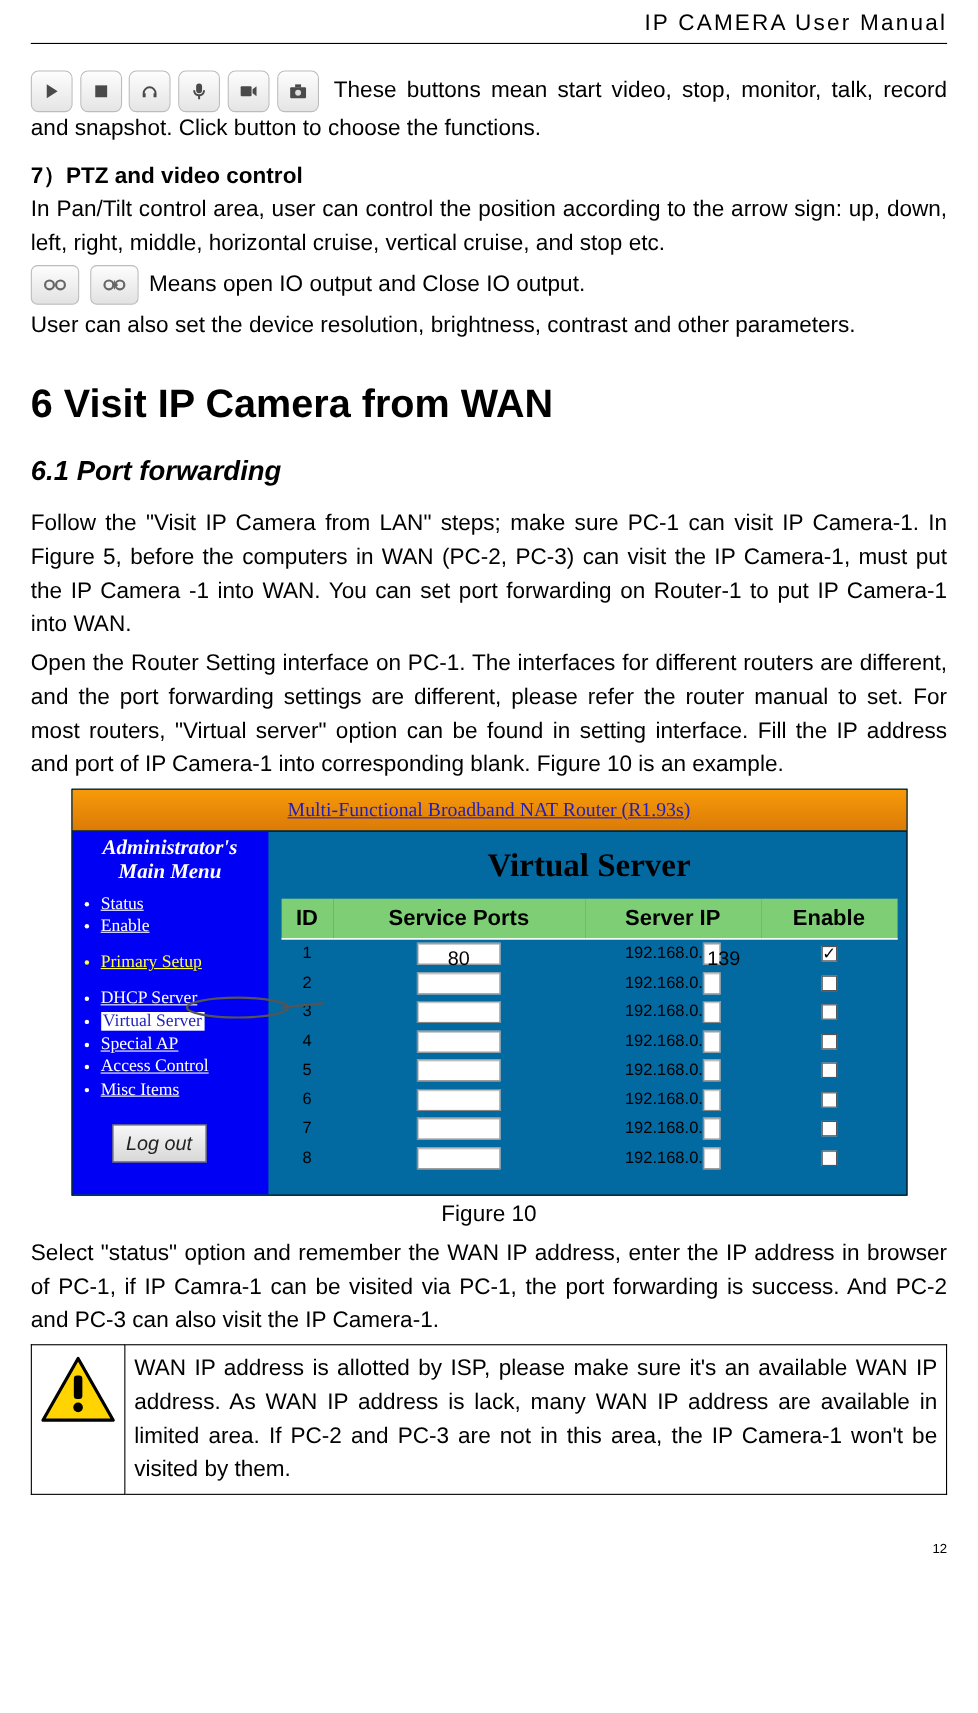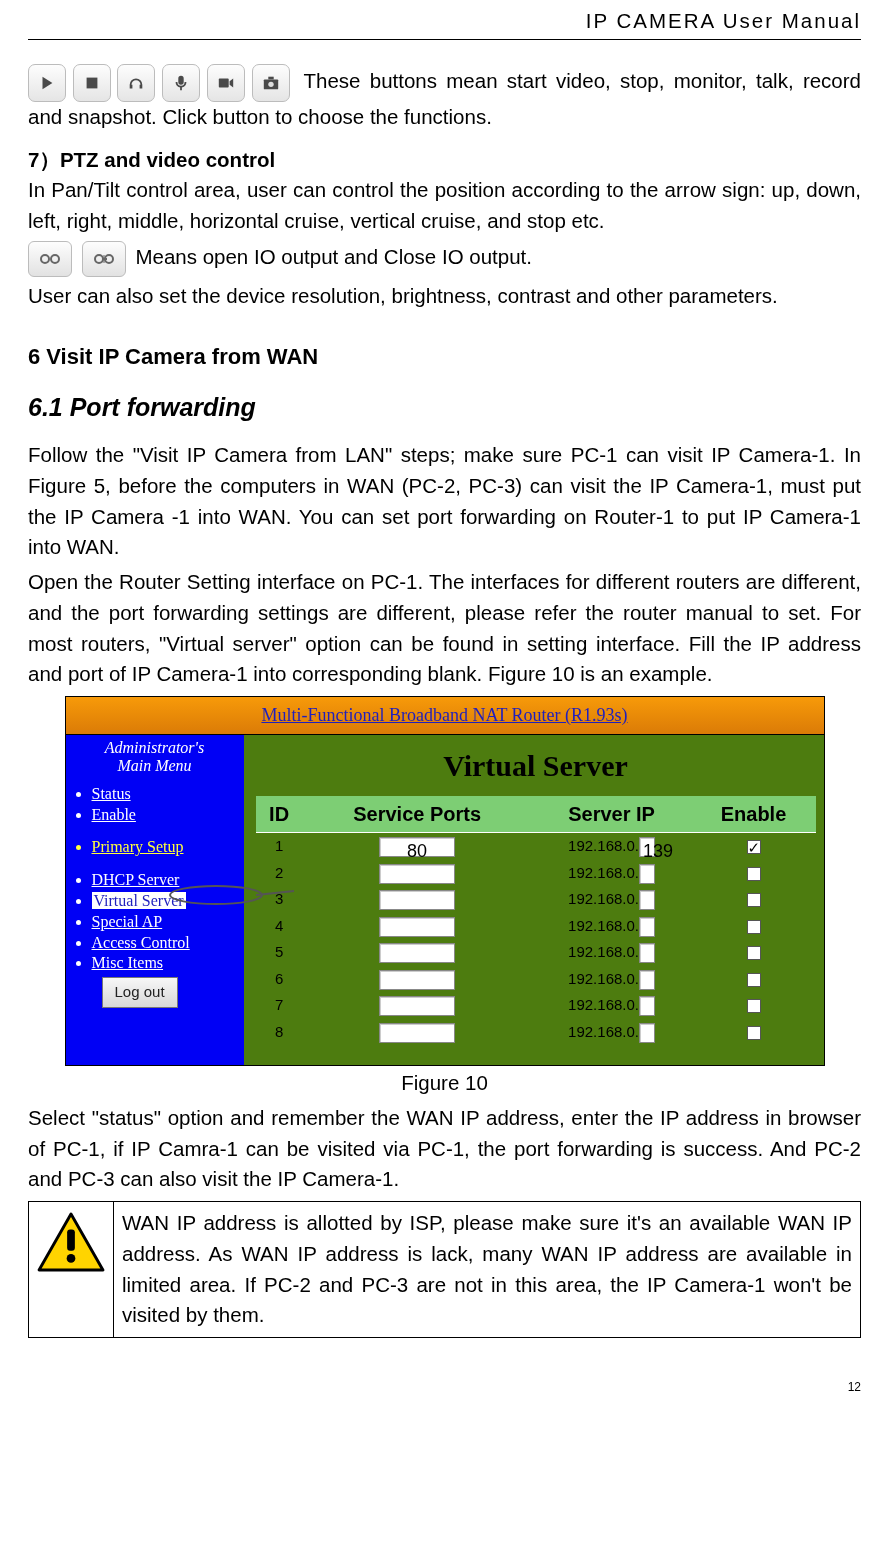--- a/index.html
+++ b/index.html
@@ -58,41 +58,41 @@
 
   p.body-text {
     text-align: justify;
     margin-bottom: 4px;
   }
   p.justify { text-align: justify; }
 
   .section-5-title { font-weight: bold; margin-top: 12px; }
 
   h1.chapter {
-    font-size: 22px;
+    font-size: 36px;
     font-weight: bold;
     margin-top: 28px;
     margin-bottom: 16px;
   }
   h2.section {
     font-size: 25px;
     font-weight: bold;
     margin-top: 12px;
     margin-bottom: 14px;
     font-style: italic;
   }
 
   
   .router-box {
     width: 760px;
     margin: 6px auto 0 auto;
     border: 1px solid #000;
     font-family: Arial, sans-serif;
     font-size: 15px;
-    background: #4d7c0f;
+    background: #0369a1;
   }
   .router-titlebar {
     background: linear-gradient(#f79a09, #db7b07);
     color: #1f1fbe;
     text-align: center;
     font-family: "Times New Roman", serif;
     font-size: 18px;
     padding: 5px 0;
     text-decoration: underline;
     border-bottom: 1px solid #000;
@@ -101,43 +101,44 @@
   .router-sidebar {
     width: 178px;
     background: #0000f5;
     color: #fff;
     font-family: "Times New Roman", serif;
     font-size: 16px;
     padding: 4px 8px;
     position: relative;
   }
   .router-sidebar .menu-title {
-    font-size: 16px;
-    font-weight: normal;
+    font-size: 19px;
+    font-weight: bold;
     font-style: italic;
     text-align: center;
     line-height: 1.15;
     margin-bottom: 8px;
   }
   .router-sidebar ul { list-style: disc; padding-left: 18px; }
   .router-sidebar li { text-decoration: underline; margin: 0; line-height: 1.3; }
   .router-sidebar .sep { height: 12px; }
   .router-sidebar .primary { color: #ffff3d; }
   .router-sidebar .active { background: #fff; color: #1f1fbe; padding: 0 2px; }
   .logout-btn {
     display: inline-block;
     background: linear-gradient(#f7f7f7, #d8d8d8);
     border: 1px solid #777;
     color: #222;
     font-family: Arial, sans-serif;
-    font-size: 15px;
+    font-size: 18px;
     padding: 3px 12px;
-    margin-top: 3px;
+    margin-top: 20px;
     margin-left: 28px;
     text-decoration: none;
+    font-style: italic;
   }
 
   .router-main {
     flex: 1;
     padding: 4px 8px 0 12px;
     position: relative;
   }
   .router-main h3 {
     font-family: "Times New Roman", serif;
     font-size: 30px;

